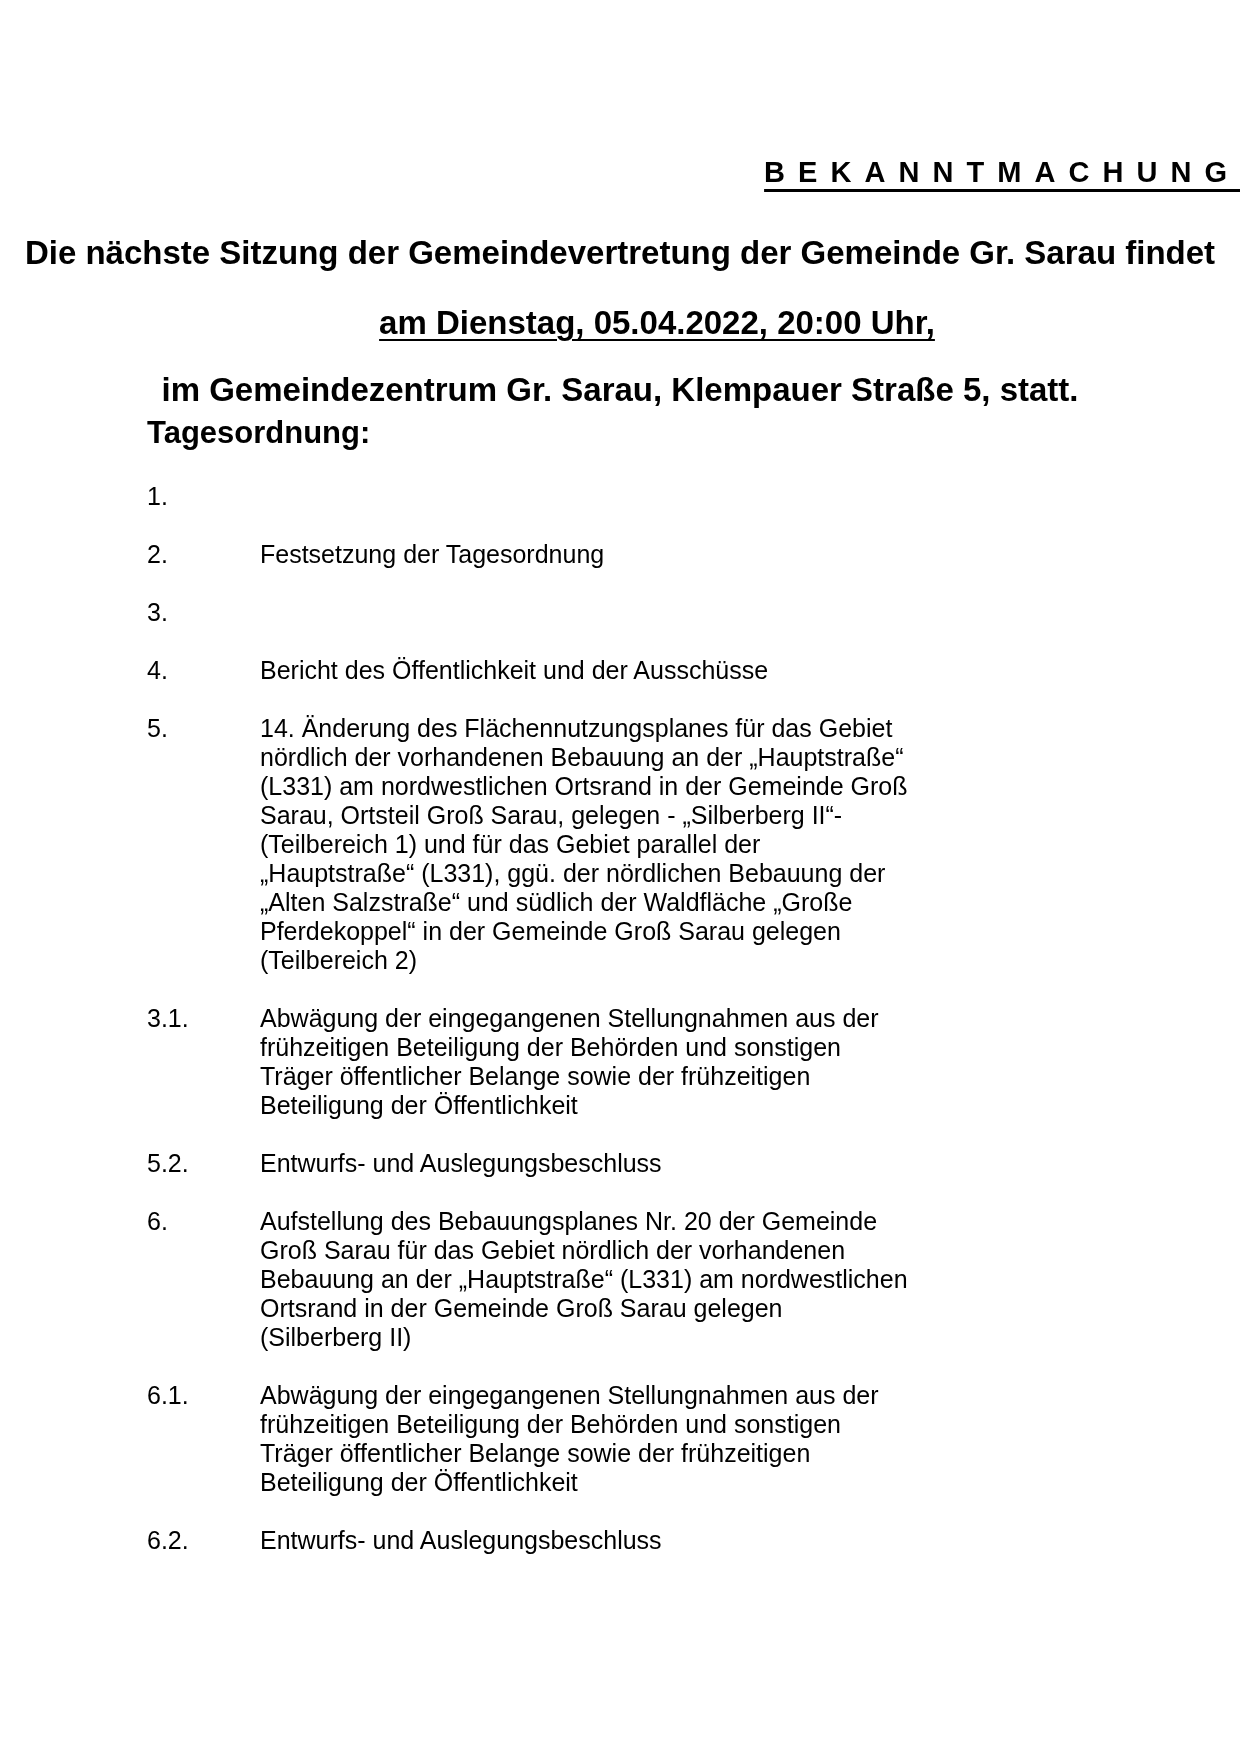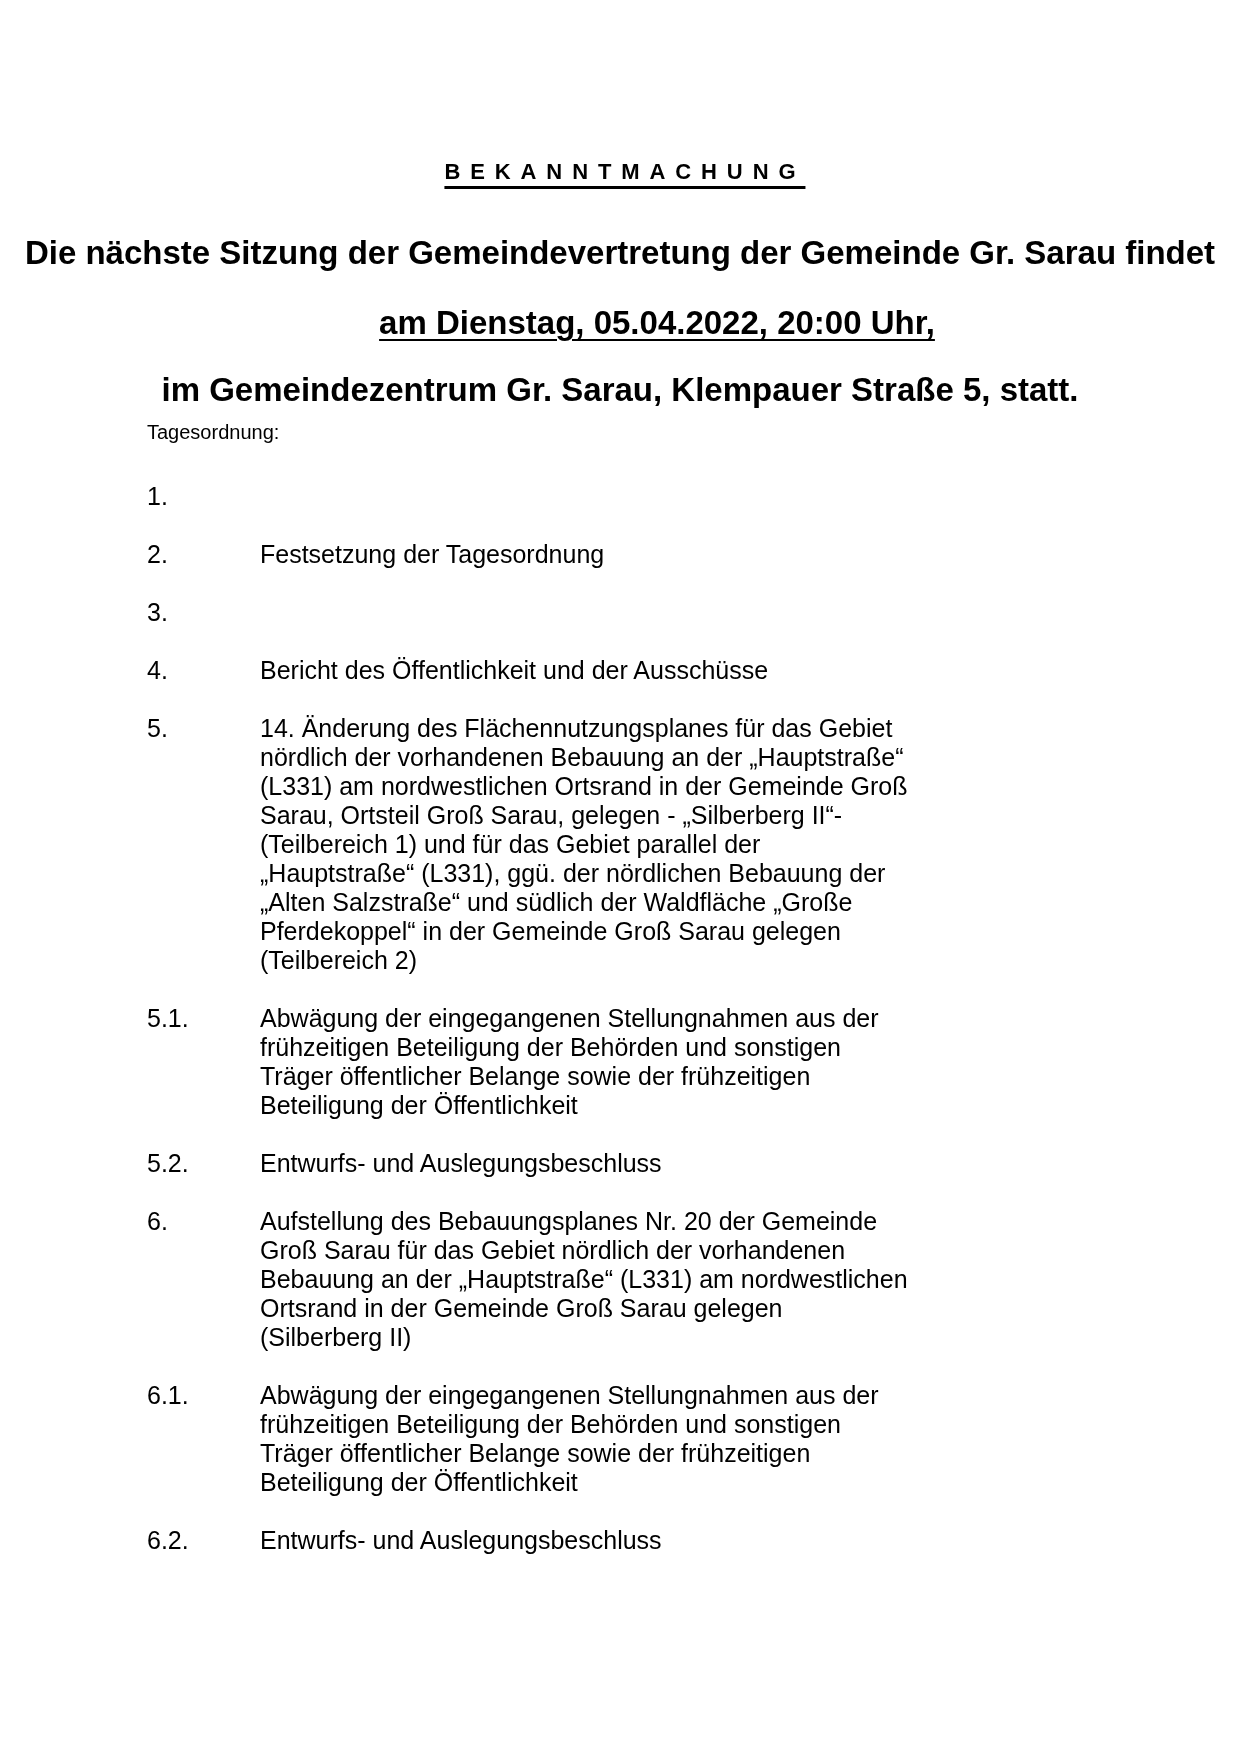--- a/index.html
+++ b/index.html
@@ -14,22 +14,22 @@
     background: #ffffff;
     color: #000000;
     font-family: "Liberation Sans", "DejaVu Sans", sans-serif;
     overflow: hidden;
   }
   .doc-title {
     position: absolute;
     top: 155px;
     left: 0;
     width: 1240px;
-    text-align: center;
-    font-size: 22px;
+    text-align: right;
+    font-size: 29px;
     font-weight: bold;
     letter-spacing: 0.45em;
     text-indent: 0.45em; 
     text-decoration: underline;
     text-decoration-thickness: 3px;
     text-underline-offset: 7px;
     line-height: 34px;
     white-space: nowrap;
   }
   .intro-line {
@@ -48,22 +48,22 @@
     text-decoration: underline;
     text-decoration-thickness: 2px;
     text-underline-offset: 5px;
     padding-left: 37px;
   }
   .intro-3 { top: 346px; margin-top: 29px; }
   .agenda-heading {
     position: absolute;
     top: 418px;
     left: 147px;
-    font-size: 20px;
-    font-weight: normal;
+    font-size: 31px;
+    font-weight: bold;
     line-height: 29px;
   }
   .agenda-list {
     position: absolute;
     top: 482px;
     left: 147px;
     width: 950px;
     font-size: 25px;
     line-height: 29px;
   }
@@ -124,21 +124,21 @@
 (L331) am nordwestlichen Ortsrand in der Gemeinde Groß
 Sarau, Ortsteil Groß Sarau, gelegen - „Silberberg II“-
 (Teilbereich 1) und für das Gebiet parallel der
 „Hauptstraße“ (L331), ggü. der nördlichen Bebauung der
 „Alten Salzstraße“ und südlich der Waldfläche „Große
 Pferdekoppel“ in der Gemeinde Groß Sarau gelegen
 (Teilbereich 2)</div>
     </div>
 
     <div class="agenda-item">
-      <div class="item-num">5.1.</div>
+      <div class="item-num">3.1.</div>
       <div class="item-text">Abwägung der eingegangenen Stellungnahmen aus der
 frühzeitigen Beteiligung der Behörden und sonstigen
 Träger öffentlicher Belange sowie der frühzeitigen
 Beteiligung der Öffentlichkeit</div>
     </div>
 
     <div class="agenda-item">
       <div class="item-num">5.2.</div>
       <div class="item-text">Entwurfs- und Auslegungsbeschluss</div>
     </div>

